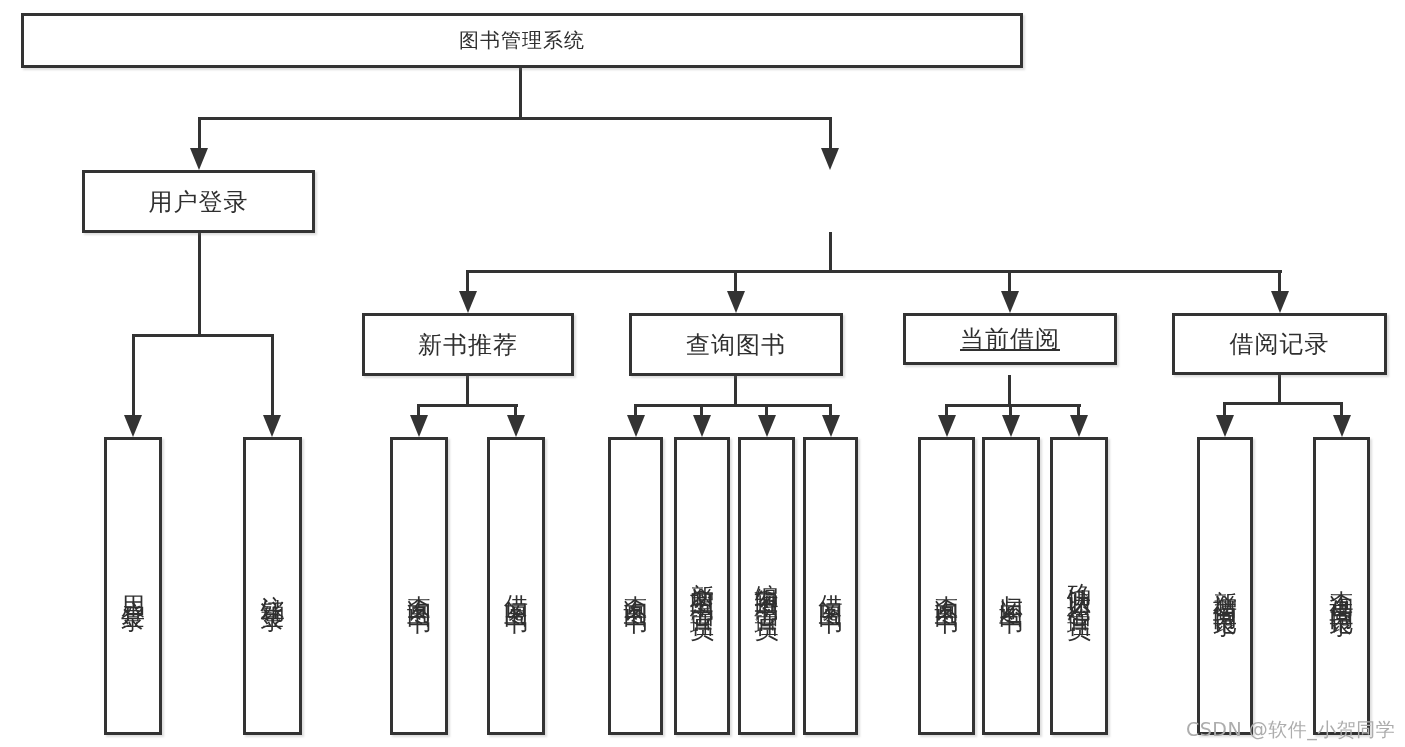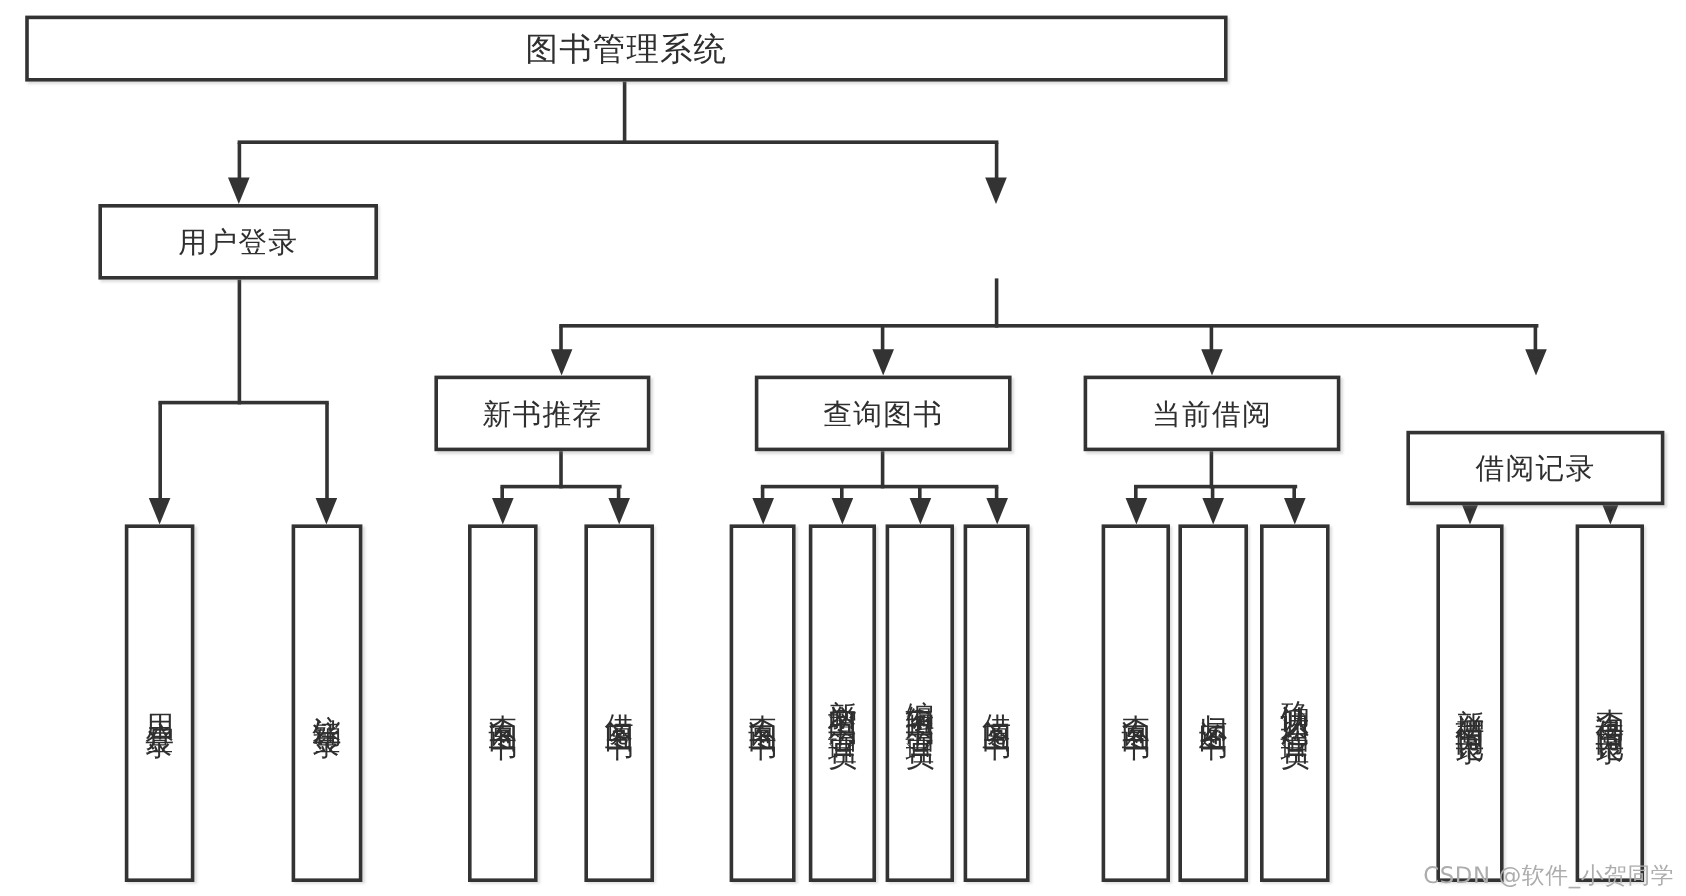--- a/index.html
+++ b/index.html
@@ -10,21 +10,21 @@
   }
   .canvas{position:absolute;left:0;top:0;width:1405px;height:747px;}
 
   
   .node{
     position:absolute;box-sizing:border-box;background:#ffffff;
     border:3px solid #333333;display:flex;align-items:center;justify-content:center;
     box-shadow:2px 2px 2px rgba(120,120,120,0.25);
     z-index:2;
   }
-  .node.title{font-size:27px;letter-spacing:1px;}
+  .node.title{font-size:20px;letter-spacing:1px;}
   .node.header{font-size:24px;letter-spacing:1px;}
   .node.leaf span{
     writing-mode:vertical-rl;text-orientation:mixed;
     font-size:24px;letter-spacing:5px;line-height:1;
   }
 
   
   .vline,.hline{position:absolute;background:#333333;z-index:1;}
   .vline{width:3px;}
   .hline{height:3px;}
@@ -70,30 +70,30 @@
   <div class="hline" style="left:466px;top:270px;width:816px;"></div>
   <div class="vline" style="left:466px;top:272px;height:21px;"></div>
   <div class="arrow" style="left:459px;top:291px;"></div>
   <div class="vline" style="left:734px;top:272px;height:21px;"></div>
   <div class="arrow" style="left:727px;top:291px;"></div>
   <div class="vline" style="left:1008px;top:272px;height:21px;"></div>
   <div class="arrow" style="left:1001px;top:291px;"></div>
   <div class="vline" style="left:1278px;top:272px;height:21px;"></div>
   <div class="arrow" style="left:1271px;top:291px;"></div>
 
-  <div class="node header" style="left:362px;top:313px;width:180px;height:63px;">
+  <div class="node header" style="left:362px;top:313px;width:212px;height:63px;">
     <span>新书推荐</span>
   </div>
   <div class="node header" style="left:629px;top:313px;width:214px;height:63px;">
     <span>查询图书</span>
   </div>
-  <div class="node header" style="left:903px;top:313px;width:214px;height:63px;">
+  <div class="node header" style="left:903px;top:313px;width:214px;height:52px;text-decoration:underline;">
     <span>当前借阅</span>
   </div>
-  <div class="node header" style="left:1172px;top:313px;width:215px;height:62px;margin-top:46px;">
+  <div class="node header" style="left:1172px;top:313px;width:215px;height:62px;">
     <span>借阅记录</span>
   </div>
 
   <div class="vline" style="left:466px;top:375px;height:32px;"></div>
   <div class="hline" style="left:417px;top:404px;width:101px;"></div>
   <div class="vline" style="left:417px;top:406px;height:11px;"></div>
   <div class="arrow" style="left:410px;top:415px;"></div>
   <div class="vline" style="left:514px;top:406px;height:11px;"></div>
   <div class="arrow" style="left:507px;top:415px;"></div>
 

